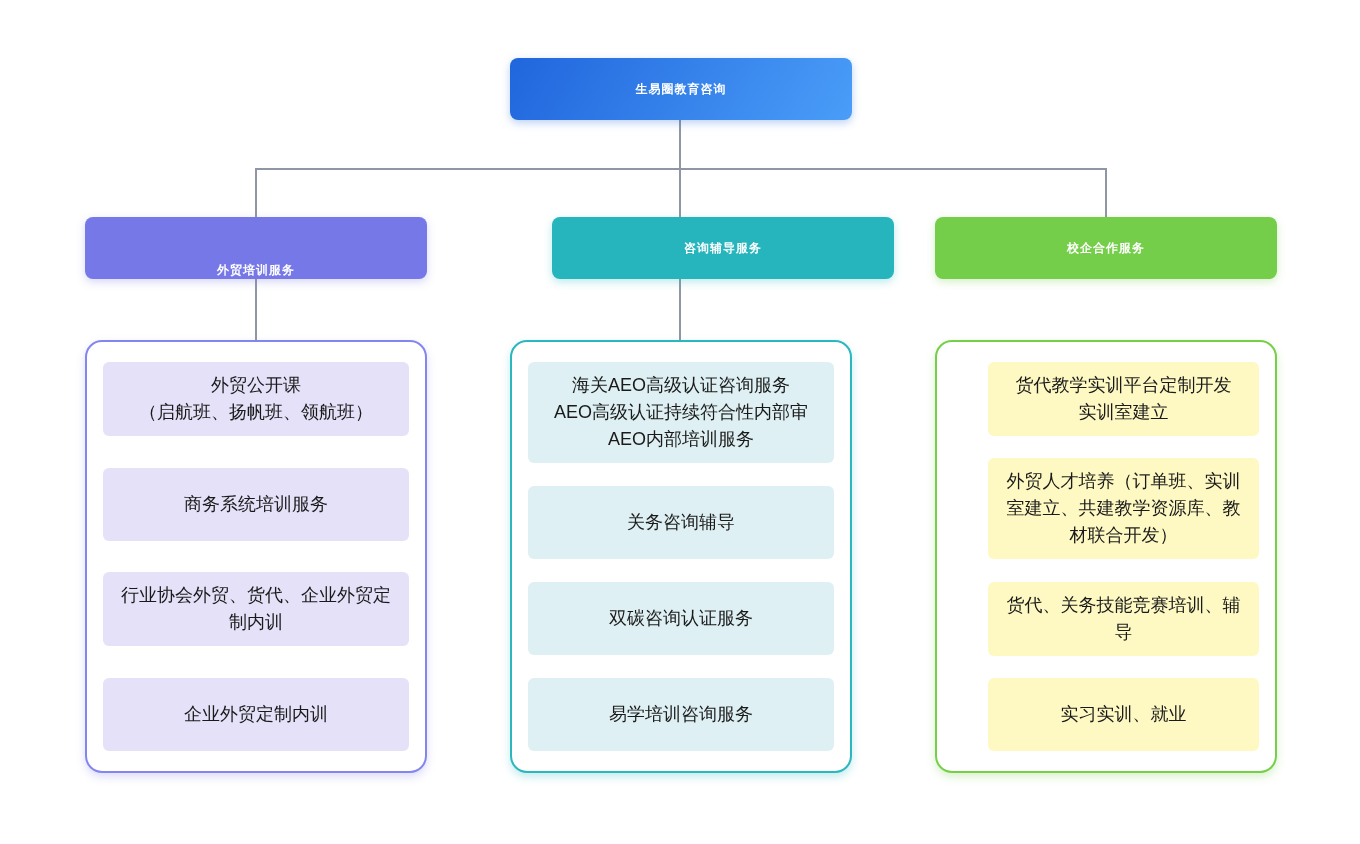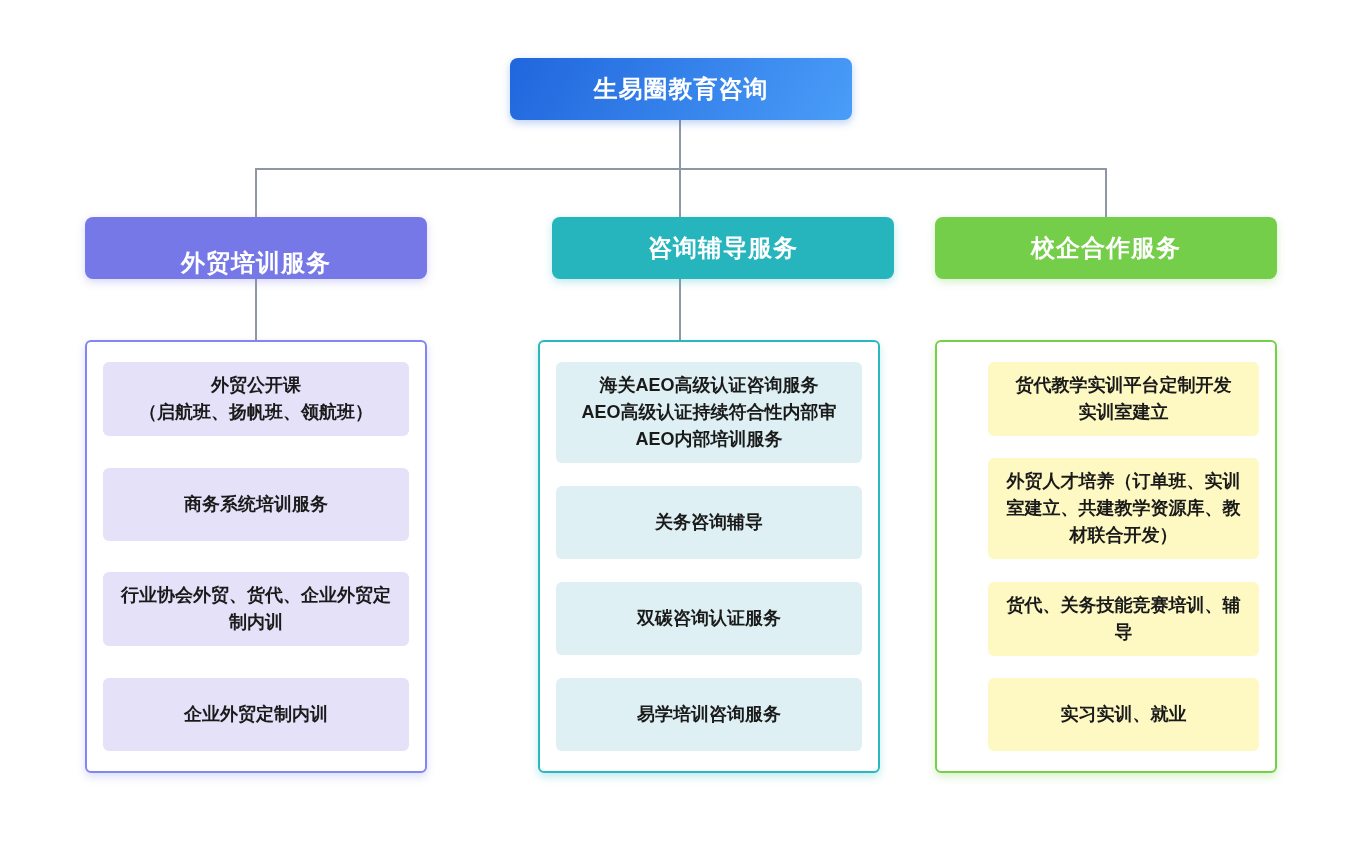--- a/index.html
+++ b/index.html
@@ -10,40 +10,40 @@
   }
   .canvas { position: absolute; inset: 0; width: 1360px; height: 844px; }
 
   
   .connector { position: absolute; background: #8f97a4; }
 
   
   .node {
     position: absolute; width: 342px; height: 62px;
     border-radius: 8px; display: flex; align-items: center; justify-content: center;
-    color: #ffffff; font-size: 24px; font-weight: bold; letter-spacing: 1px;
+    color: #ffffff; font-size: 12px; font-weight: bold; letter-spacing: 1px;
   }
   .root-node {
     left: 510px; top: 58px;
     background: linear-gradient(120deg, #2066dd 0%, #4a9df8 100%);
     box-shadow: 0 3px 8px rgba(32,102,221,0.30);
   }
   .branch-header { top: 217px; }
   .branch-header.b1 { left: 85px;  background: #7678e8; box-shadow: 0 3px 8px rgba(118,120,232,0.30); align-items: flex-end; }
   .branch-header.b2 { left: 510px; background: #26b5bd; box-shadow: 0 3px 8px rgba(38,181,189,0.30); margin-left: 42px; }
   .branch-header.b3 { left: 935px; background: #75ce49; box-shadow: 0 3px 8px rgba(117,206,73,0.30); font-family: Liberation Serif, serif; }
 
   
   .branch-container {
     position: absolute; top: 340px; width: 342px; height: 433px;
-    background: #ffffff; border-radius: 6px;
-    padding: 20px 16px; display: flex; flex-direction: column; justify-content: space-between; font-weight: bold;
+    background: #ffffff; border-radius: 17px;
+    padding: 20px 16px; display: flex; flex-direction: column; justify-content: space-between;
   }
   .branch-container.b1 { left: 85px;  border: 2px solid #8486f0; box-shadow: 0 4px 8px rgba(132,134,240,0.28); }
-  .branch-container.b2 { left: 538px; border: 2px solid #2ab7be; box-shadow: 0 4px 8px rgba(42,183,190,0.28); }
+  .branch-container.b2 { left: 510px; border: 2px solid #2ab7be; box-shadow: 0 4px 8px rgba(42,183,190,0.28); }
   .branch-container.b3 { left: 935px; border: 2px solid #76cf49; box-shadow: 0 4px 8px rgba(118,207,73,0.28); }
 
   
   .item {
     border-radius: 6px; min-height: 73px;
     display: flex; align-items: center; justify-content: center;
     text-align: center; padding: 10px 12px;
     font-size: 18px; line-height: 27px; color: #1a1a1a;
     white-space: pre-line;
   }

